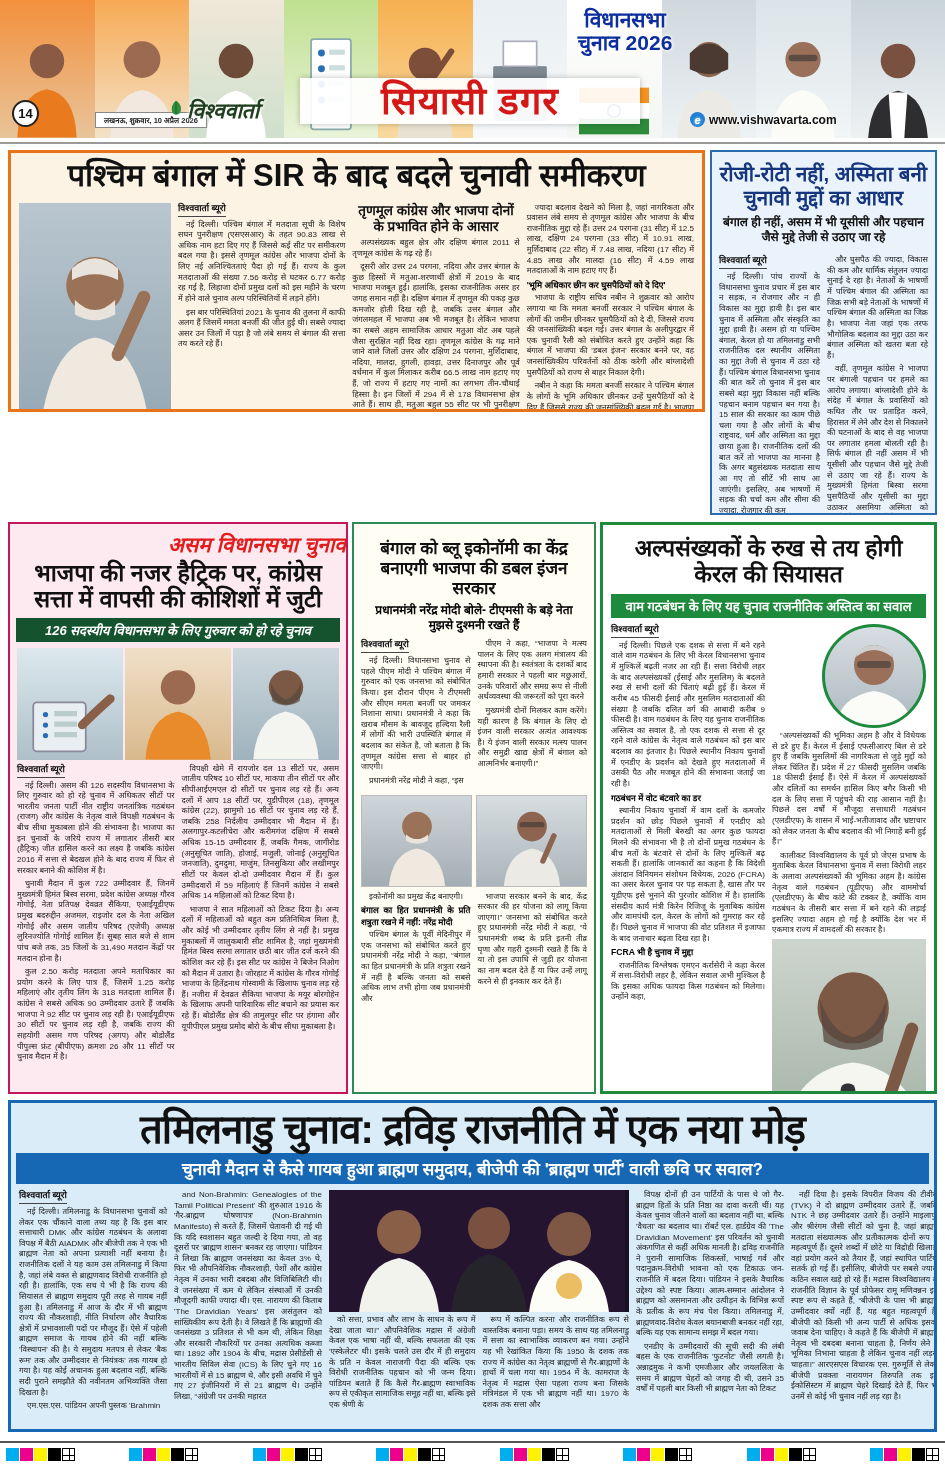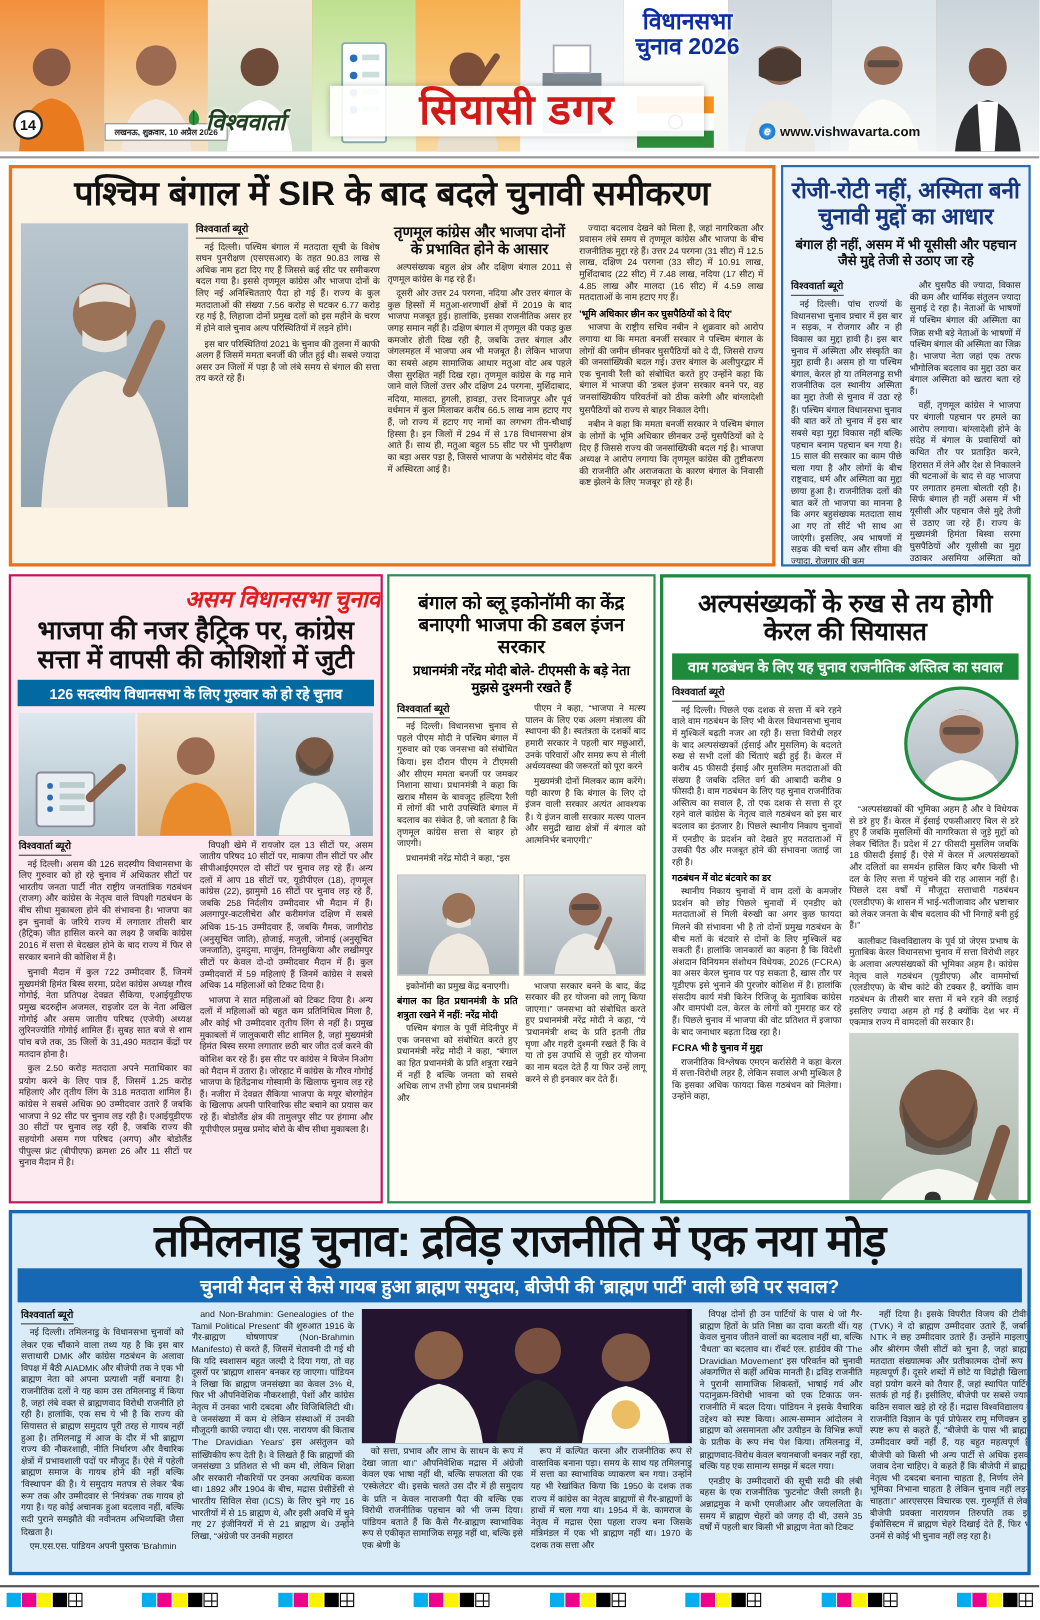--- a/index.html
+++ b/index.html
@@ -29,21 +29,21 @@
     text-shadow:0 0 3px #fff,0 0 4px #fff; }
   .mh-site { position:absolute; left:690px; top:112px; display:flex; align-items:center; gap:4px;
     font-size:12px; font-weight:bold; color:#111; text-shadow:0 0 3px #fff; }
   .globe { width:15px; height:15px; border-radius:50%; background:#1d7fd6; color:#fff;
     font-size:11px; font-weight:bold; display:flex; align-items:center; justify-content:center;
     font-style:italic; }
   .rule-top { position:absolute; left:0; top:142px; width:945px; height:2px; background:#9a9a9a; }
 
   
   .art { position:absolute; overflow:hidden; }
-  .art-bengal { left:8px; top:150px; width:697px; height:365px; border:3px solid #e8731a; background:#fdf3e4; }
+  .art-bengal { left:8px; top:150px; width:697px; height:262px; border:3px solid #e8731a; background:#fdf3e4; }
   .art-asmita { left:710px; top:150px; width:227px; height:365px; border:2px solid #2b6cb0; background:#eaf3fc; }
   .art-assam  { left:8px; top:522px; width:340px; height:572px; border:2px solid #c2185b; background:#fdeaf0; }
   .art-blue   { left:352px; top:522px; width:244px; height:572px; border:2px solid #2e8b57; background:#fffdf4; }
   .art-kerala { left:600px; top:522px; width:337px; height:572px; border:3px solid #1e8a3c; background:#ffffff; }
   .art-tn     { left:8px; top:1100px; width:929px; height:332px; border:3px solid #1668b5; background:#d9ecf8; }
 
   .hl { font-weight:900; color:#111; text-align:center; }
   .band { color:#fff; font-weight:bold; text-align:center; }
   .byline { font-weight:bold; font-size:9px; color:#111; border-bottom:1px solid #444; display:inline-block; margin-bottom:3px; padding-bottom:1px; }
   .body-txt { font-size:8px; line-height:1.33; color:#1c1c1c; text-align:justify; }
@@ -59,21 +59,21 @@
   .photo-modi { width:152px; height:258px; flex:none; }
   .mid-head { font-weight:900; font-size:13.5px; text-align:center; line-height:1.2; margin-bottom:3px; color:#111; }
 
   
   .art-asmita .hl { font-size:20.5px; color:#15357e; padding:10px 6px 4px; line-height:1.15; }
   .art-asmita .sub { font-size:12px; font-weight:bold; text-align:center; color:#111; padding:2px 8px 5px; line-height:1.25; }
 
   
   .art-assam .kicker { color:#e11d1d; font-weight:900; font-size:21px; text-align:right; padding-top:6px;font-style:italic; }
   .art-assam .hl { font-size:23.5px; line-height:1.12; padding:2px 8px 5px; }
-  .art-assam .band { background:#0369a1; font-size:13px; padding:3px 4px; margin:0 6px; }
+  .art-assam .band { background:#14532d; font-size:13px; padding:3px 4px; margin:0 6px;font-style:italic; }
   .assam-photos { display:flex; gap:2px; margin:6px 7px 4px; height:112px; }
   .assam-photos .ph { flex:1; position:relative; overflow:hidden; }
 
   
   .art-blue .hl { font-size:17px; line-height:1.18; padding:15px 6px 2px; }
   .art-blue .sub { font-size:12px; font-weight:bold; text-align:center; padding:2px 10px 4px; line-height:1.25; }
   .blue-photos { display:flex; gap:4px; margin:3px 7px; height:92px; }
   .blue-photos .ph { flex:1; position:relative; overflow:hidden; border:1px solid #bbb; }
 
   

